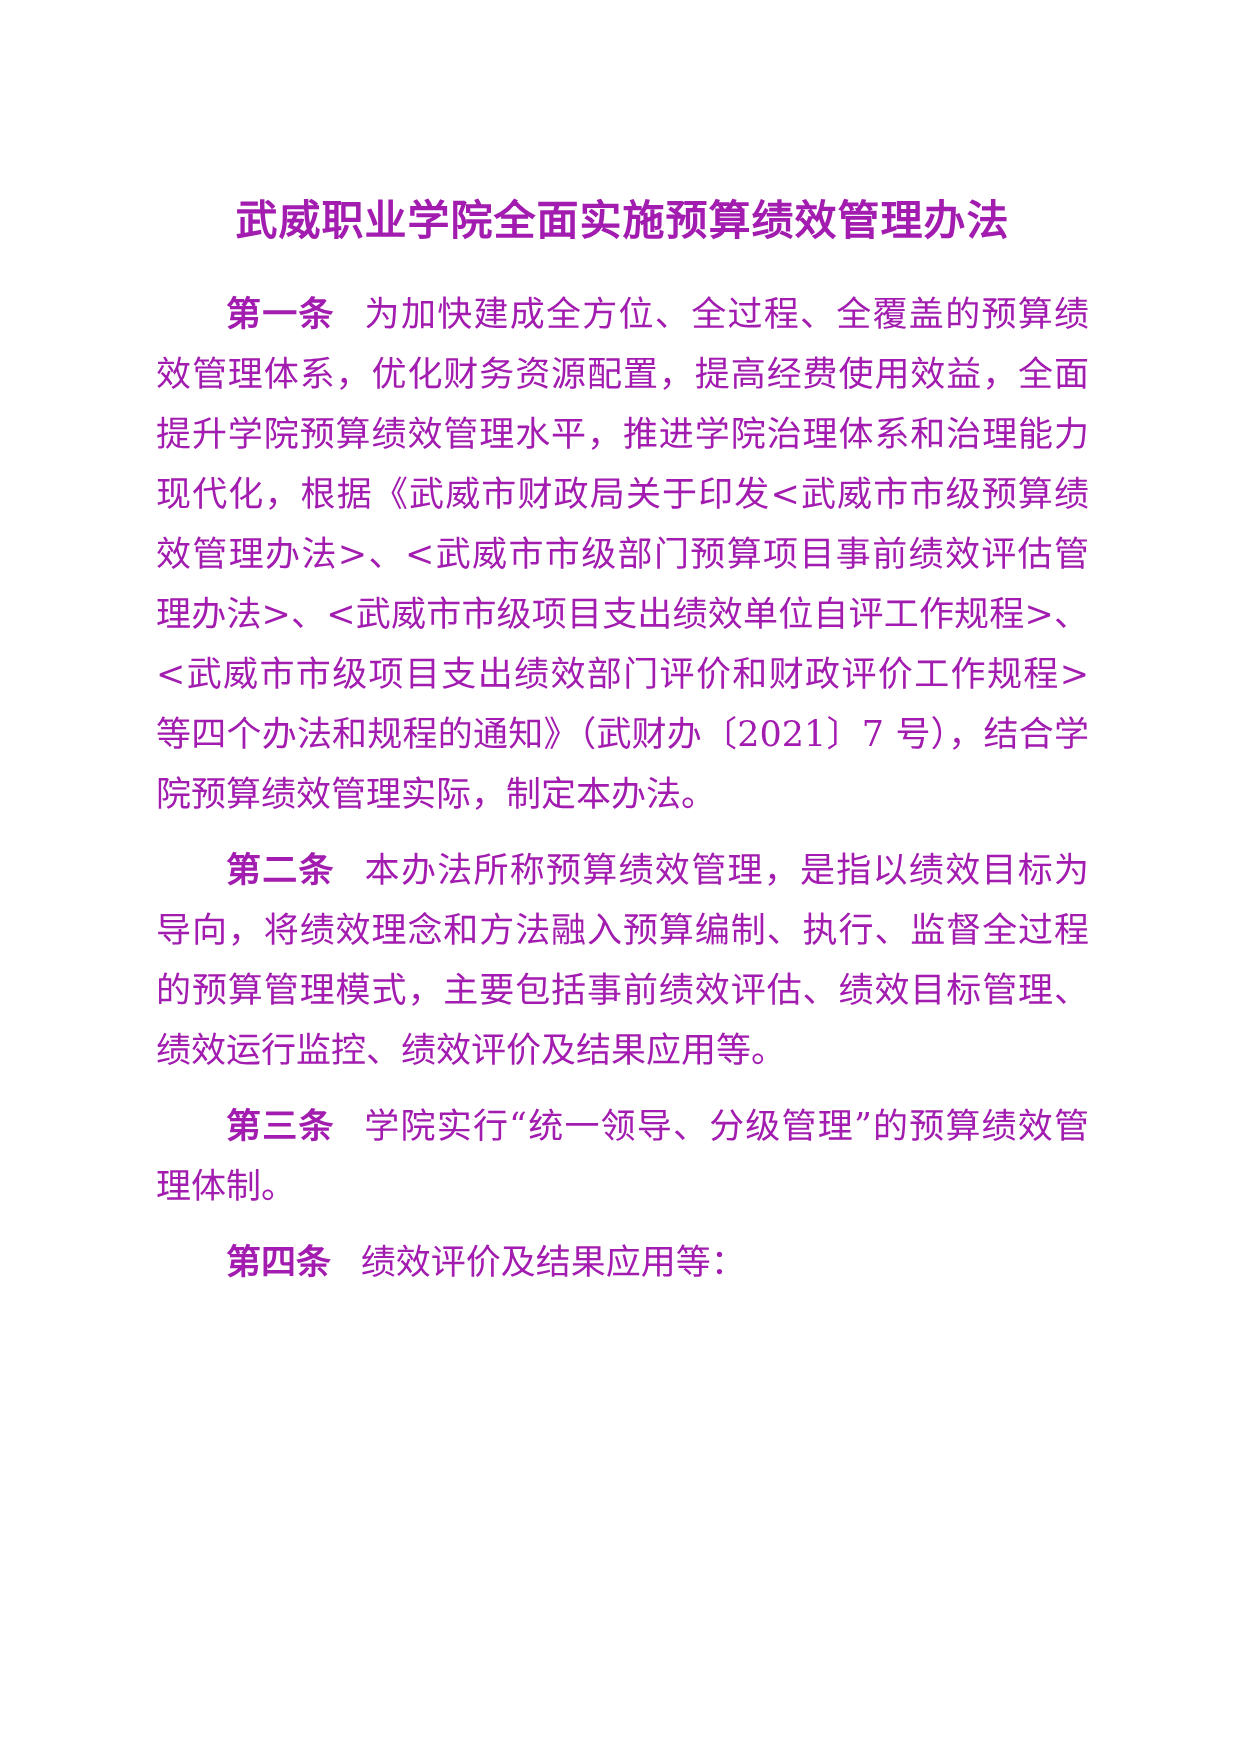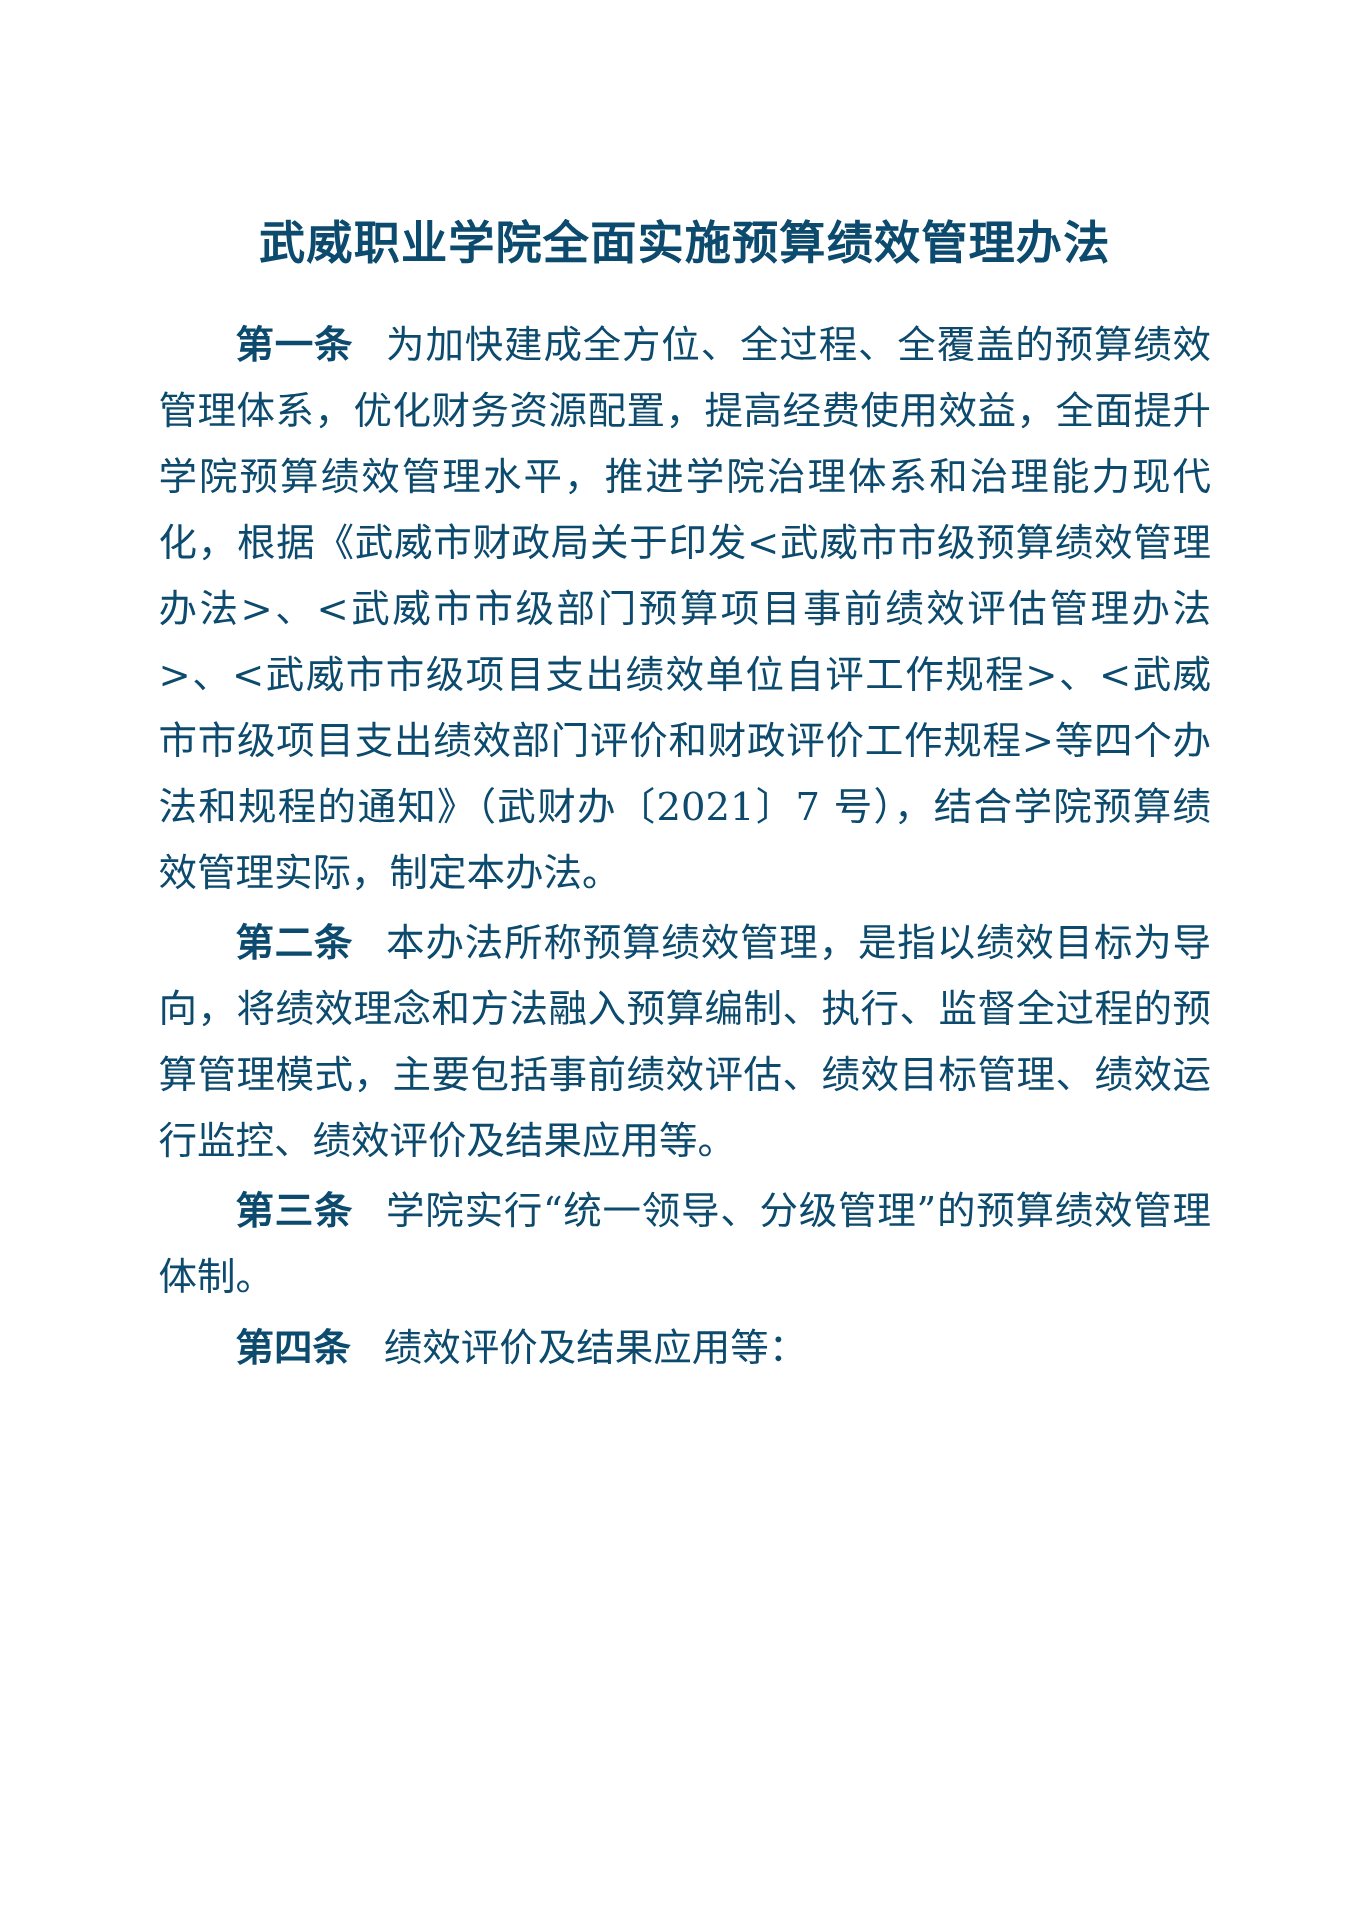--- a/index.html
+++ b/index.html
@@ -8,21 +8,21 @@
     background: #ffffff;
     font-family: "DejaVu Serif", "Liberation Serif", serif;
   }
 
   .page {
     position: relative;
     width: 1240px;
     height: 1504px;
     margin: 0 auto;
     background: #ffffff;
-    color: #0c4a6e;
+    color: #a21caf;
     overflow: hidden;
   }
 
   .content {
     position: absolute;
     left: 140px;
     top: 0;
     width: 965px;
   }
 
@@ -48,21 +48,21 @@
 
   .body-text {
     margin-top: 34px;
     font-size: 35px;
     line-height: 60px;
     text-align: justify;
   }
 
   .para {
     text-indent: 2em;
-    margin: 4px;
+    margin: 16px;
   }
 
   .lead {
     font-family: "Liberation Sans", "DejaVu Sans", sans-serif;
     font-weight: bold;
   }
 
   .lead.gap {
     margin-right: 0.85em;
   }

